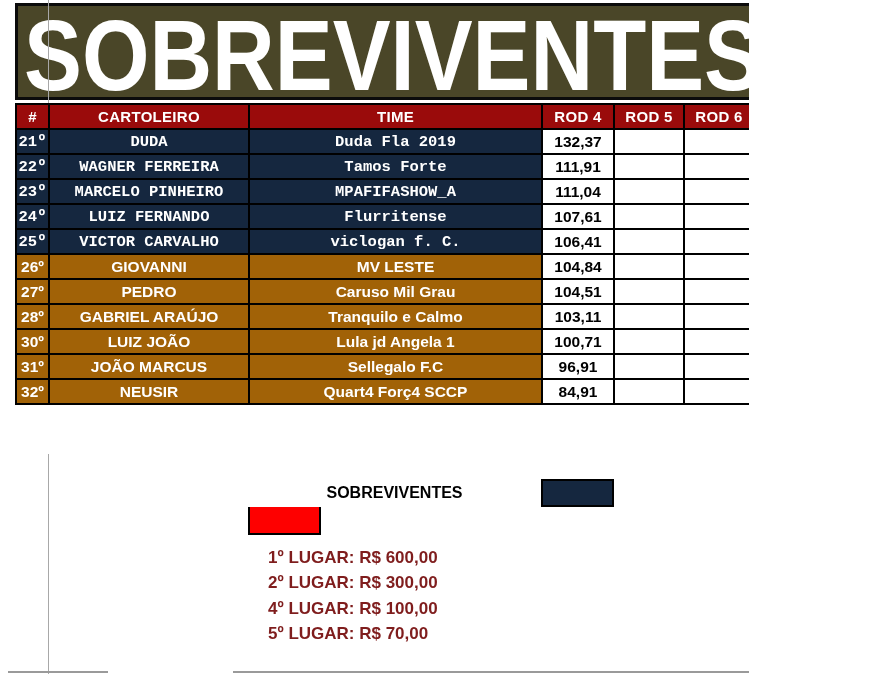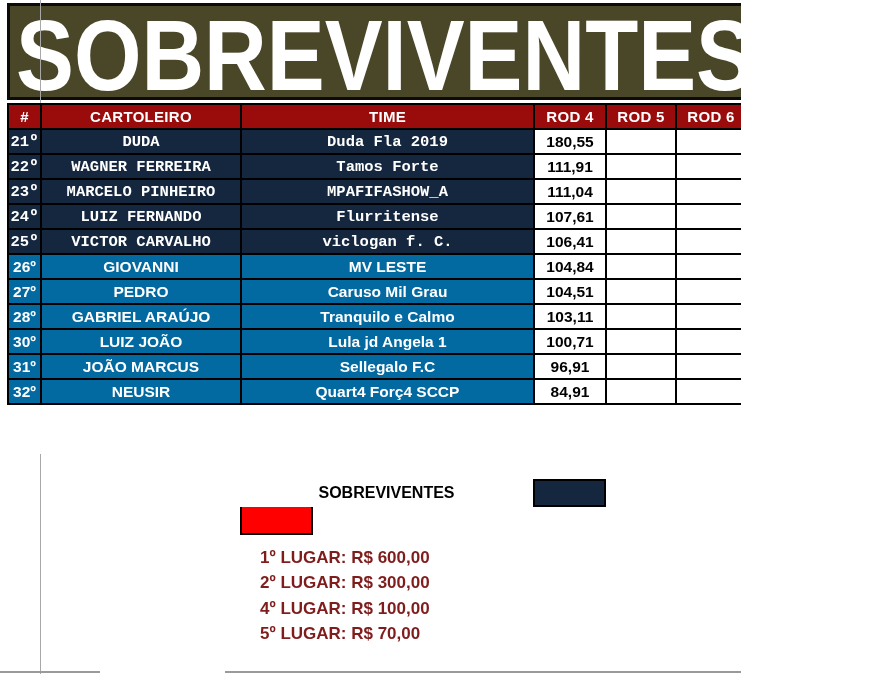--- a/index.html
+++ b/index.html
@@ -1,17 +1,17 @@
 <!DOCTYPE html>
 <html><head>
 <meta charset="utf-8">
 <style>
   html,body{margin:0;padding:0;background:#ffffff;}
   body{font-family:"Liberation Sans","DejaVu Sans",sans-serif;}
-  #canvas{position:relative;width:741px;height:674px;background:#ffffff;overflow:hidden;}
+  #canvas{position:relative;width:741px;height:674px;background:#ffffff;overflow:hidden;margin-left:8px;}
 
   
   .vgrid{position:absolute;left:40px;width:1px;background:#a8a8a8;z-index:5;}
   .hgrid{position:absolute;top:671px;height:2px;background:#9a9a9a;z-index:5;}
 
   
   #banner{position:absolute;left:7px;top:3px;width:871px;height:91px;
           background:#4a4628;border:3px solid #0b0b0b;z-index:2;}
   #title-svg{position:absolute;left:6px;top:0;}
   #reaper-frame{position:absolute;right:2px;top:3px;width:114px;height:85px;
@@ -21,21 +21,21 @@
   #standings{position:absolute;left:7px;top:103px;border-collapse:collapse;
           table-layout:fixed;width:877px;z-index:3;}
   #standings th{background:#9a0b0b;color:#ffffff;font-weight:bold;font-size:15px;
           border:2px solid #000;height:23px;padding:0;text-align:center;letter-spacing:.3px;}
   #standings td{border:2px solid #000;height:23px;padding:0;text-align:center;
           font-weight:bold;font-size:15.5px;overflow:hidden;white-space:nowrap;}
   #standings col.c-rank{width:33px;} #standings col.c-cart{width:200px;}
   #standings col.c-time{width:293px;} #standings col.c-rod4{width:72px;}
   #standings col.c-rod{width:70px;} #standings col.c-rod8{width:69px;}
   tr.survivor td.colored{background:#15273f;color:#ffffff;font-family:Liberation Mono, monospace;}
-  tr.death td.colored{background:#0369a1;color:#ffffff;}
+  tr.death td.colored{background:#a16207;color:#ffffff;}
   td.rodval{background:#ffffff;color:#000000;font-weight:normal;font-size:17px;}
   td.empty{background:#ffffff;border:1px solid #000;}
 
   
   #legend{position:absolute;left:240px;top:479px;z-index:3;}
   .legend-row{display:flex;align-items:stretch;height:28px;}
   .legend-label{width:293px;text-align:center;font-weight:bold;font-size:16px;
           color:#000;line-height:28px;}
   .swatch{width:69px;border:2px solid #000;}
   #legend .legend-row:nth-child(2) .swatch{border-top:none;}
@@ -113,21 +113,21 @@
         <th>ROD 7</th>
         <th>ROD 5</th>
       </tr>
     </thead>
     <tbody>
 
     <tr class="survivor">
           <td class="colored rank">21º</td>
           <td class="colored cartoleiro">DUDA</td>
           <td class="colored time">Duda Fla 2019</td>
-          <td class="rodval">180,55</td>
+          <td class="rodval">132,37</td>
           <td class="empty"></td>
           <td class="empty"></td>
           <td class="empty"></td>
           <td class="empty"></td>
         </tr>
         <tr class="survivor">
           <td class="colored rank">22º</td>
           <td class="colored cartoleiro">WAGNER FERREIRA</td>
           <td class="colored time">Tamos Forte</td>
           <td class="rodval">111,91</td>

